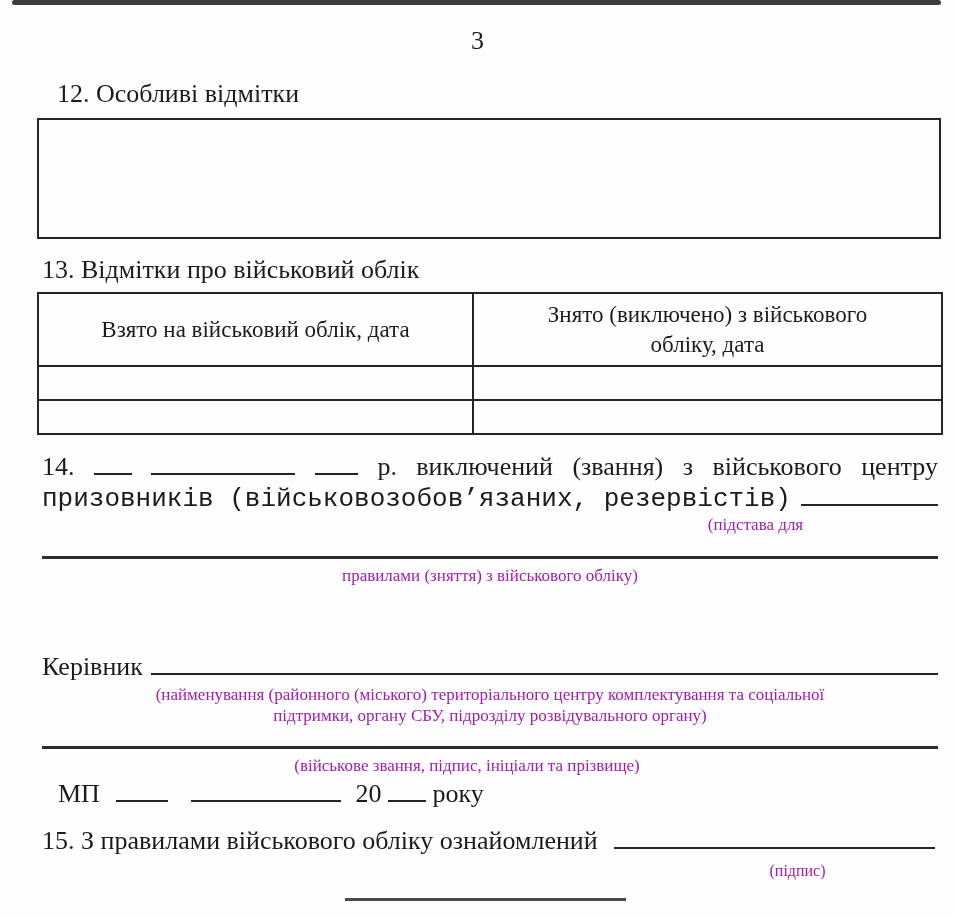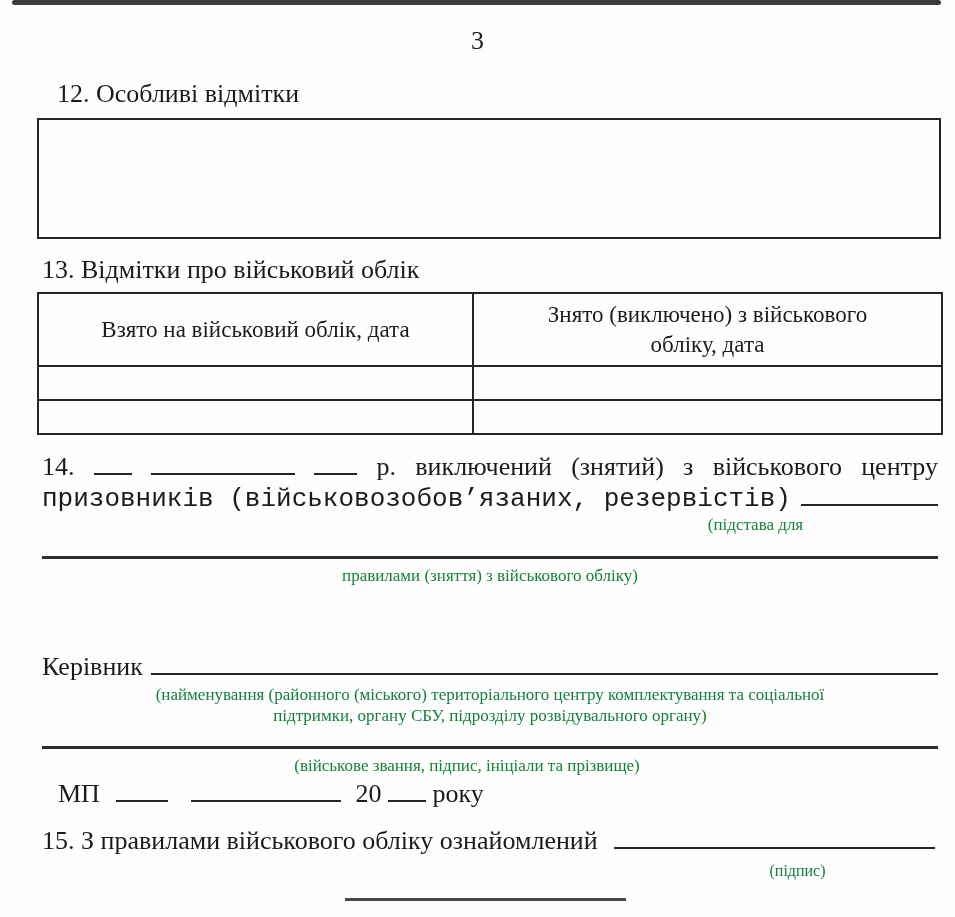--- a/index.html
+++ b/index.html
@@ -7,21 +7,21 @@
   .page {
     position:relative;
     width:955px; height:917px;
     background:#fefefe;
     font-family:"Liberation Serif","DejaVu Serif",serif;
     color:#1b1b1b;
     overflow:hidden;
   }
   .abs { position:absolute; }
   .main { font-size:26px; line-height:30px; }
-  .hint { font-size:17px; line-height:21px; color:#15803d; }
+  .hint { font-size:17px; line-height:21px; color:#a21caf; }
   .flexline { display:flex; align-items:baseline; }
   .blank {
     display:inline-block;
     height:3px;
     border-bottom:2px solid #252525;
   }
   .fill {
     flex:1 1 auto;
     min-width:20px;
     border-bottom:2px solid #252525;
@@ -89,21 +89,21 @@
     </table>
   </div>
 
   <div class="abs main flexline" style="left:42px; top:452px; width:896px; justify-content:space-between;">
     <span>14.</span>
     <span class="blank" style="width:38px;"></span>
     <span class="blank" style="width:144px;"></span>
     <span class="blank" style="width:43px;"></span>
     <span>р.</span>
     <span>виключений</span>
-    <span>(знятий)</span>
+    <span>(звання)</span>
     <span>з</span>
     <span>військового</span>
     <span>центру</span>
   </div>
 
   <div class="abs main flexline" style="left:42px; top:484px; width:896px;font-family:Liberation Mono, monospace;">
     <span>призовників (військовозобов’язаних, резервістів)</span>
     <span class="fill" style="margin-left:10px;"></span>
   </div>
 

